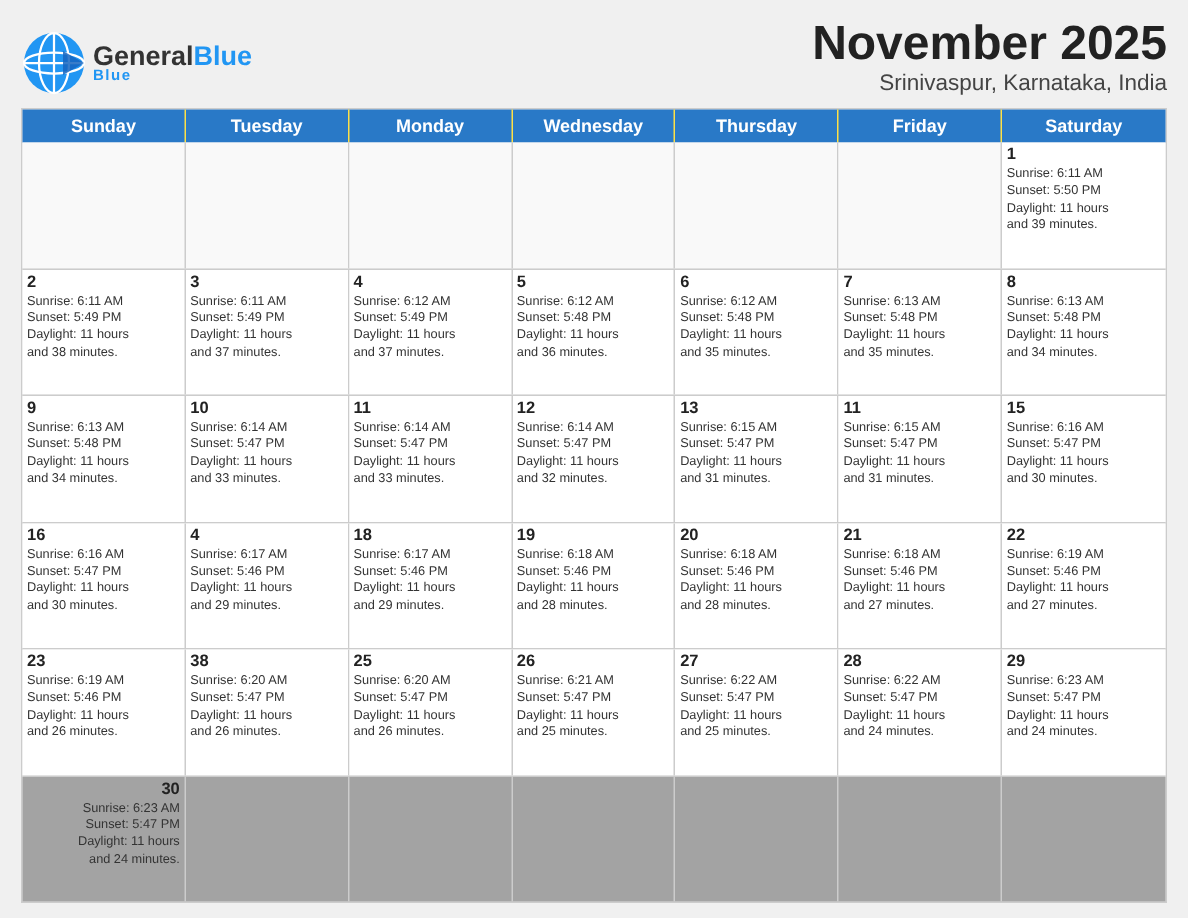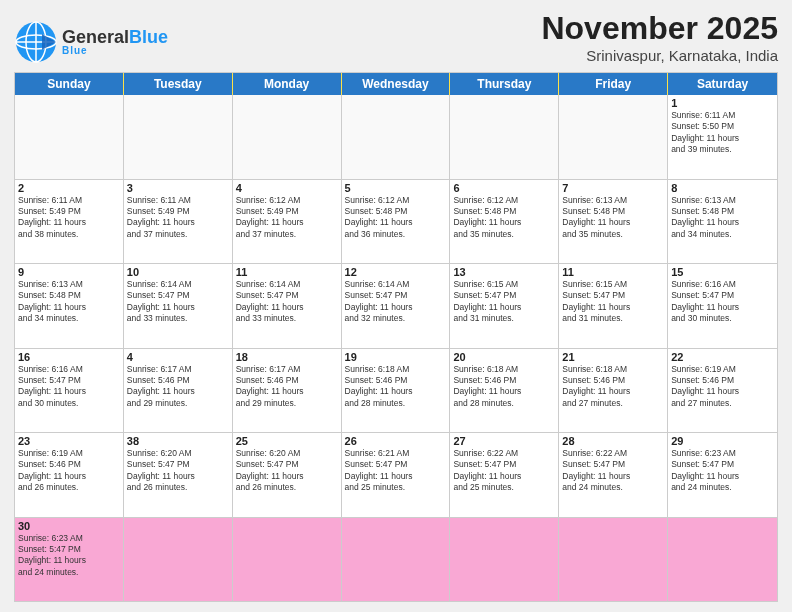--- a/index.html
+++ b/index.html
@@ -74,21 +74,21 @@
       border-right: 1px solid #ccc;
       padding: 2px 3px;
       font-size: 9px;
       color: #333;
       overflow: hidden;
       display: flex;
       flex-direction: column;
     }
     .cal-cell:last-child { border-right: none; }
     .cal-cell.empty { background: #f9f9f9; }
-    .cal-cell.last-row { background: #f9a8d4; }
+    .cal-cell.last-row { background: #a3a3a3; text-align: right; }
     .day-num {
       font-size: 11px;
       font-weight: bold;
       color: #222;
       margin-bottom: 1px;
     }
     .day-info {
       font-size: 8.5px;
       color: #333;
       line-height: 1.35;

